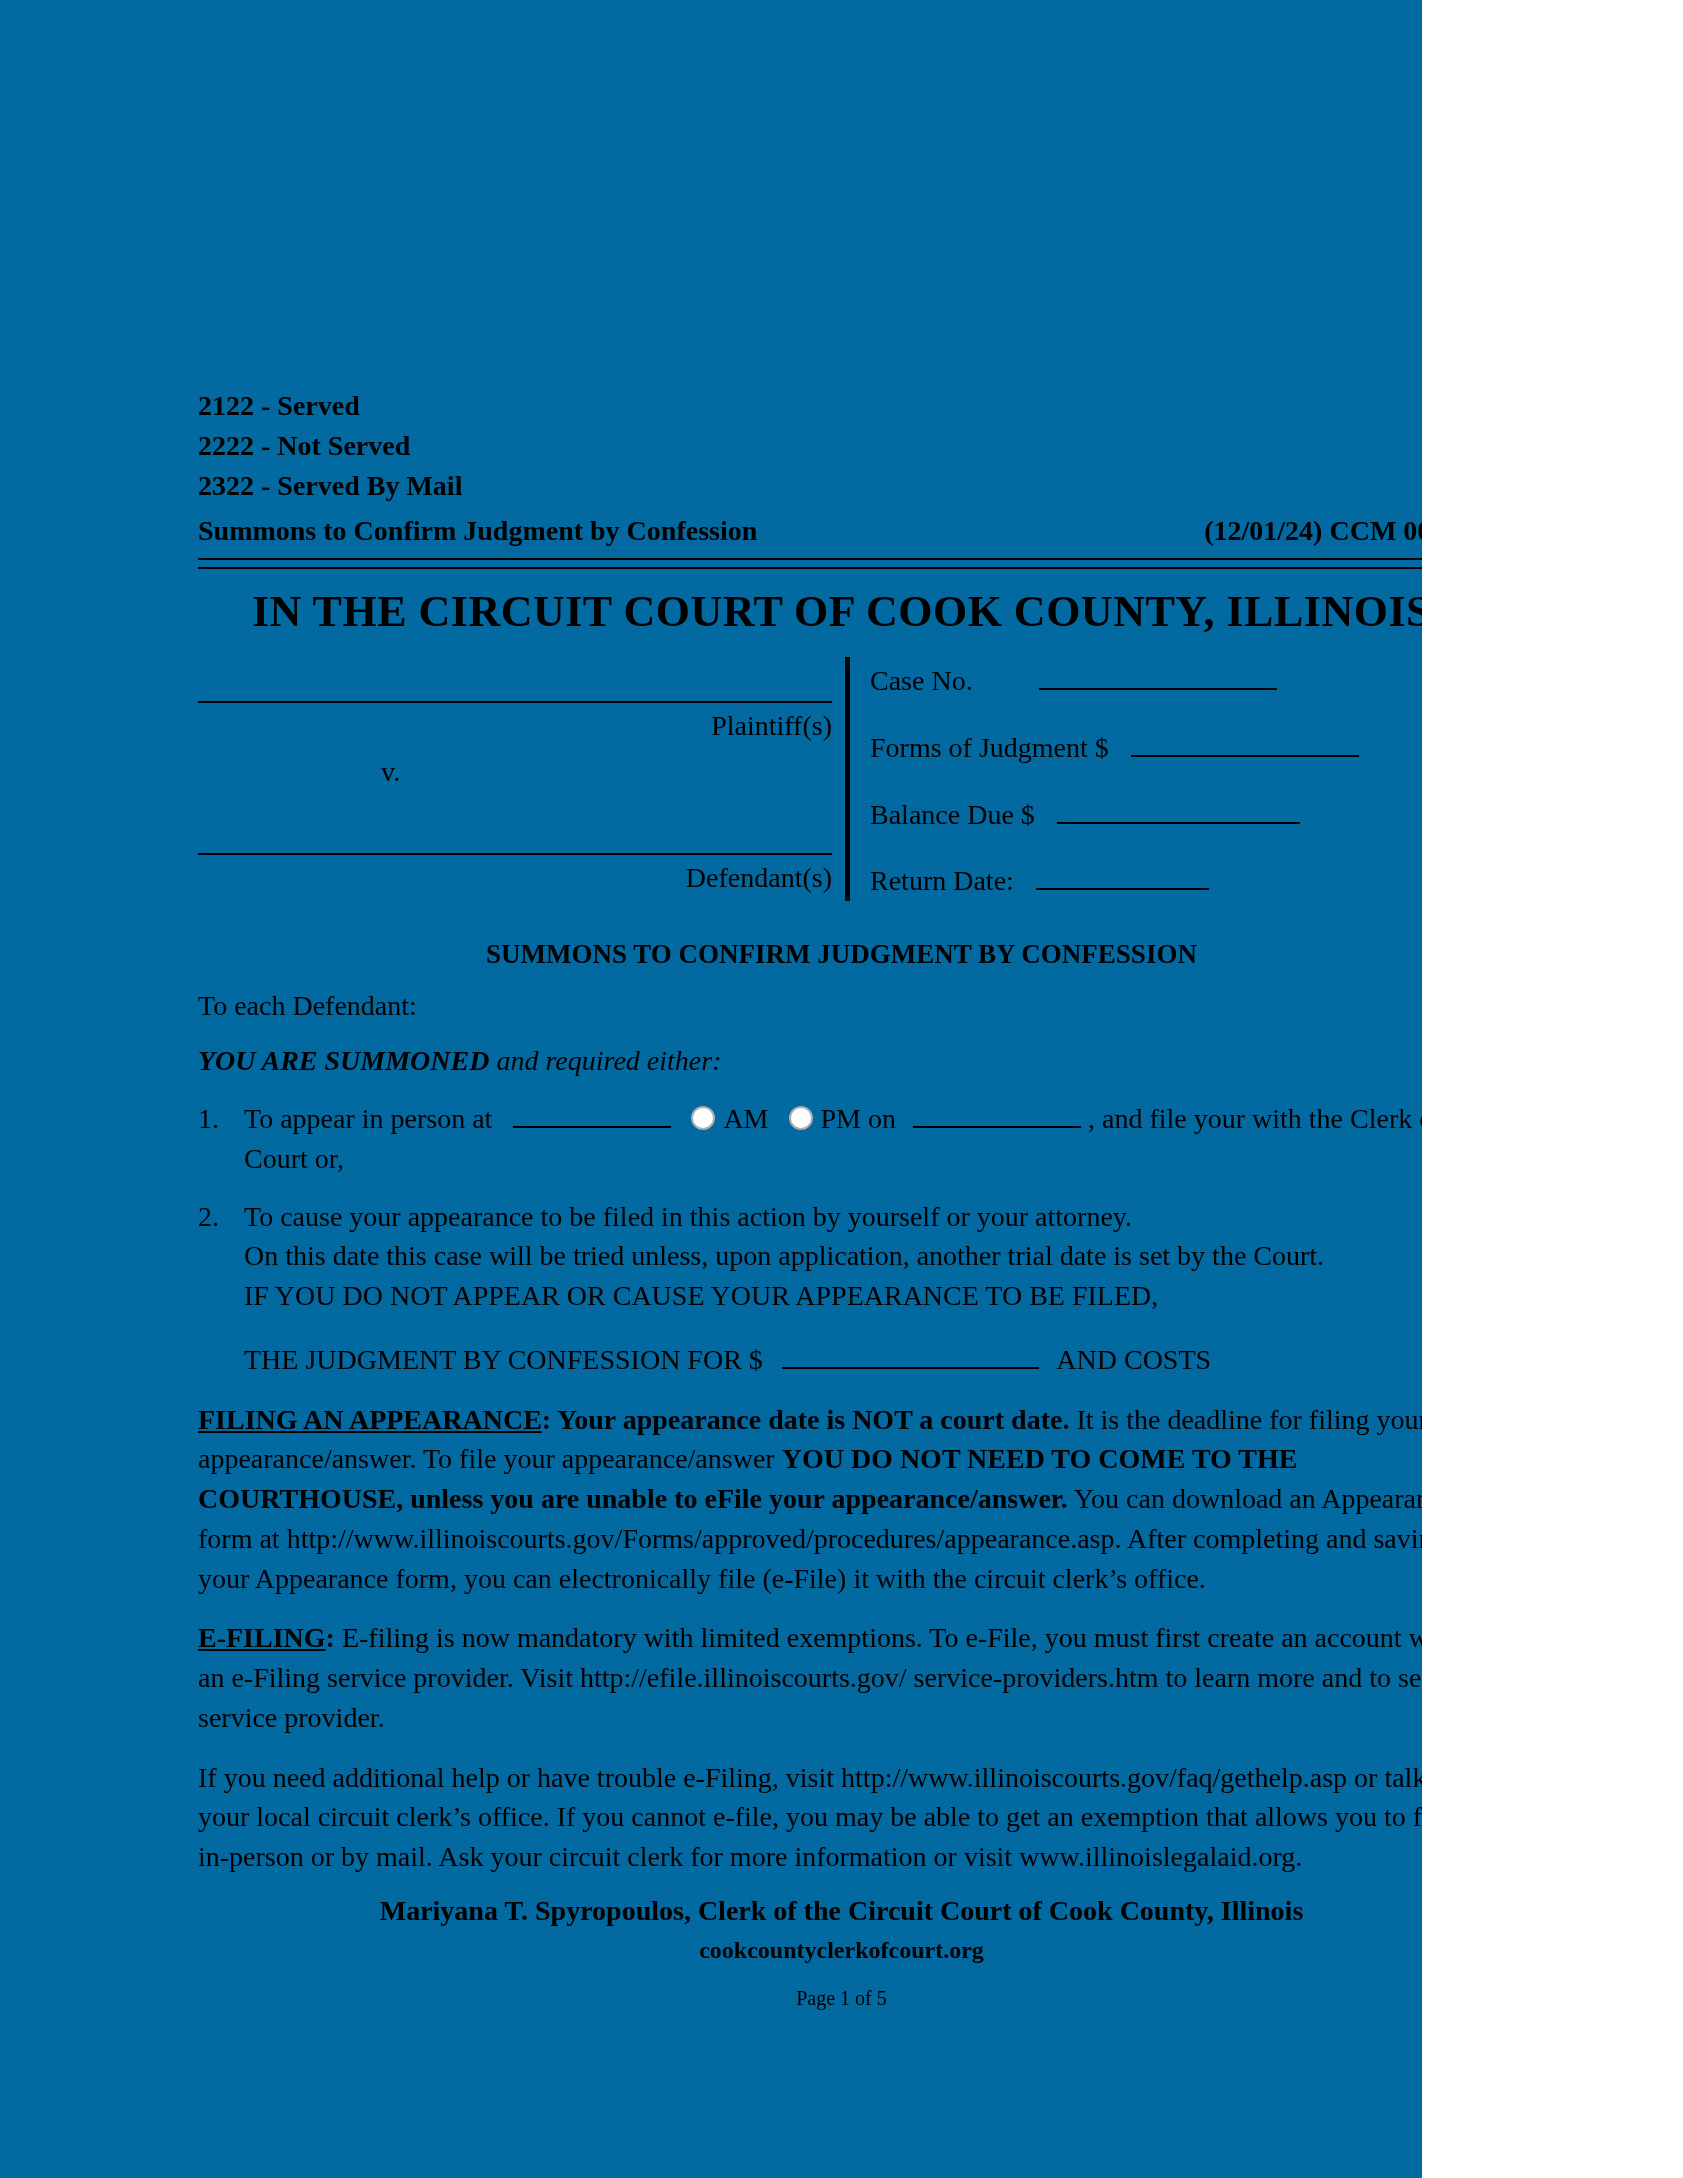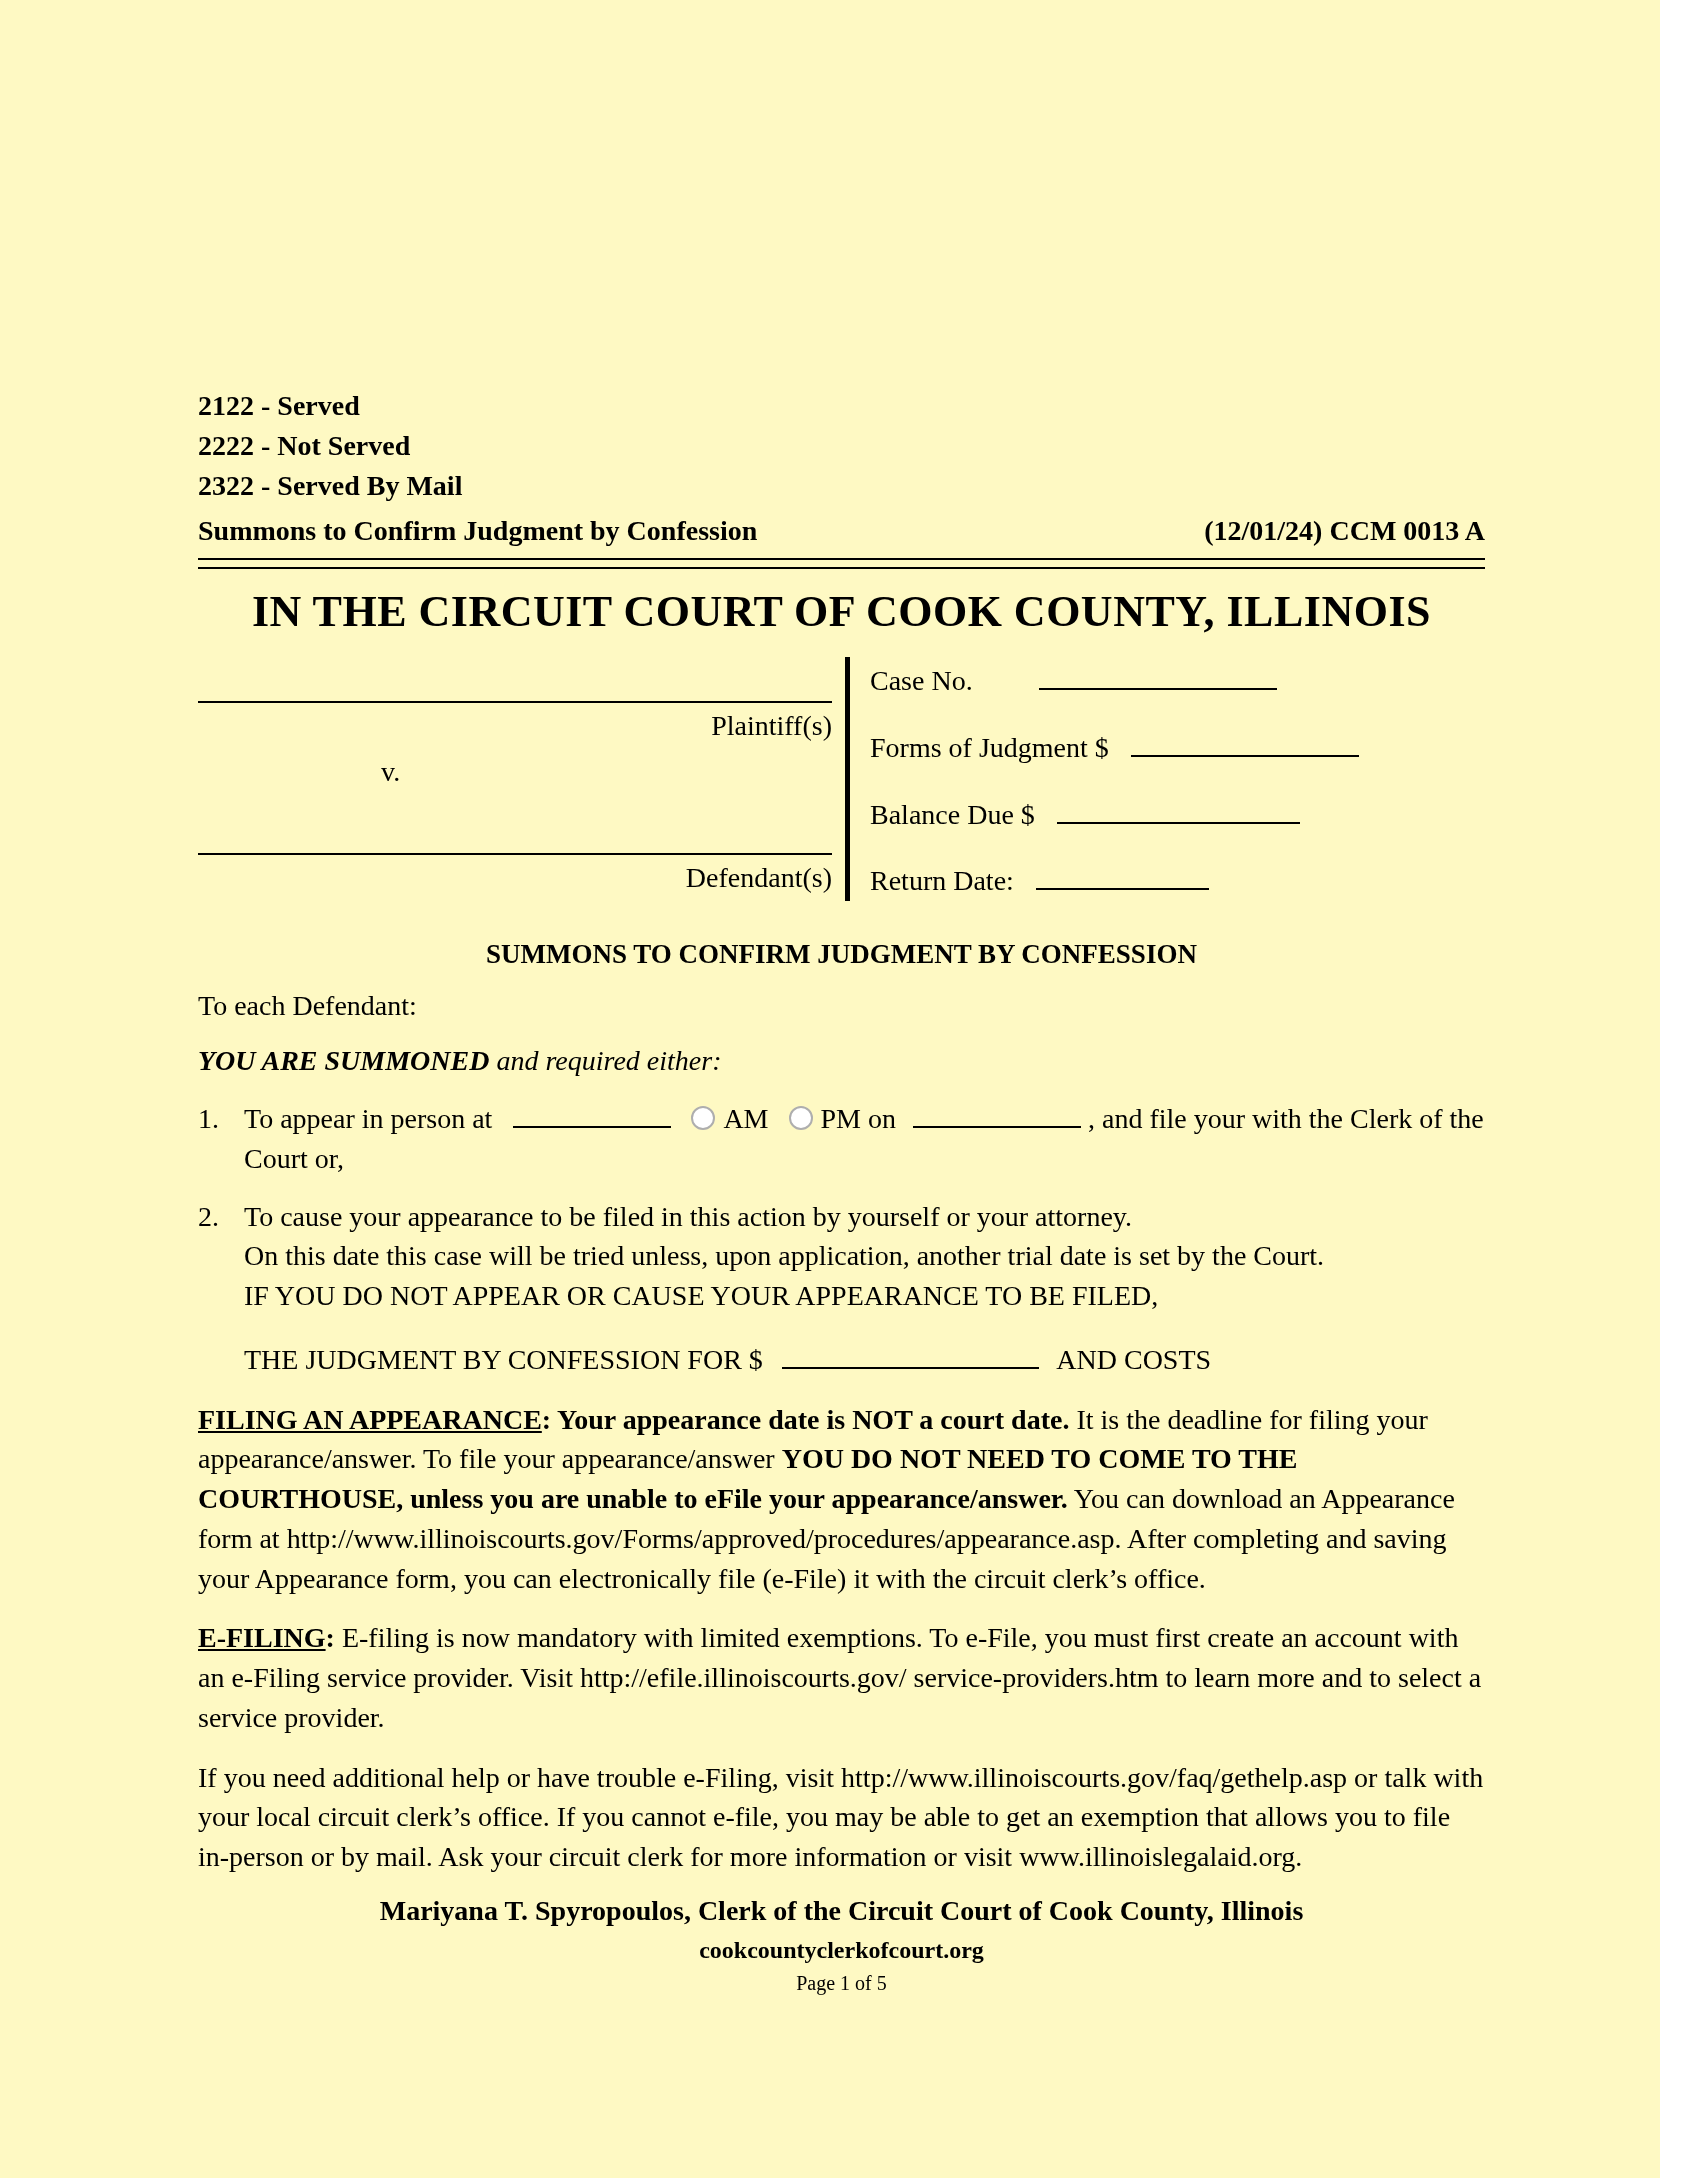--- a/index.html
+++ b/index.html
@@ -1,17 +1,17 @@
 <!DOCTYPE html>
 <html><head>
 <meta charset="utf-8">
 <style>
   html,body { margin:0; padding:0; background:#ffffff; }
   .page {
-    position:relative; width:1660px; height:2178px; background:#fef9c3;
+    position:relative; width:1422px; height:2178px; background:#0369a1;
     font-family:"Liberation Serif", serif; color:#000; font-size:28px; line-height:1.42;
     overflow:hidden;
   }
   .content { position:absolute; left:198px; top:386px; width:1287px; }
 
   .codes div { font-weight:bold; line-height:40px; }
   .form-title-row { display:flex; justify-content:space-between; font-weight:bold; margin-top:5px; }
   .double-rule { height:7px; border-top:2px solid #000; border-bottom:2px solid #000; margin-top:7px; }
   .court-title { text-align:center; font-weight:bold; font-size:44px; letter-spacing:0.5px; margin-top:12px; }
 
@@ -42,21 +42,21 @@
   .radio { display:inline-block; width:20px; height:20px; border:2px solid #aeaeae;
            border-radius:50%; vertical-align:-2px; margin:0 8px 0 20px; background:#fff; }
   .caps-gap { margin-top:24px; }
 
   .para { margin-top:20px; }
   .underlined { text-decoration:underline; }
 
   .footer { text-align:center; margin-top:14px; }
   .footer-clerk { font-weight:bold; }
   .footer-site { font-weight:bold; font-size:24px; margin-top:2px; }
-  .footer-page { font-size:20px; margin-top:2px; }
+  .footer-page { font-size:20px; margin-top:17px; }
 </style>
 </head>
 <body>
 
 <div class="page">
   <div class="content">
 
     <div class="codes">
       <div>2122 - Served</div>
       <div>2222 - Not Served</div>

